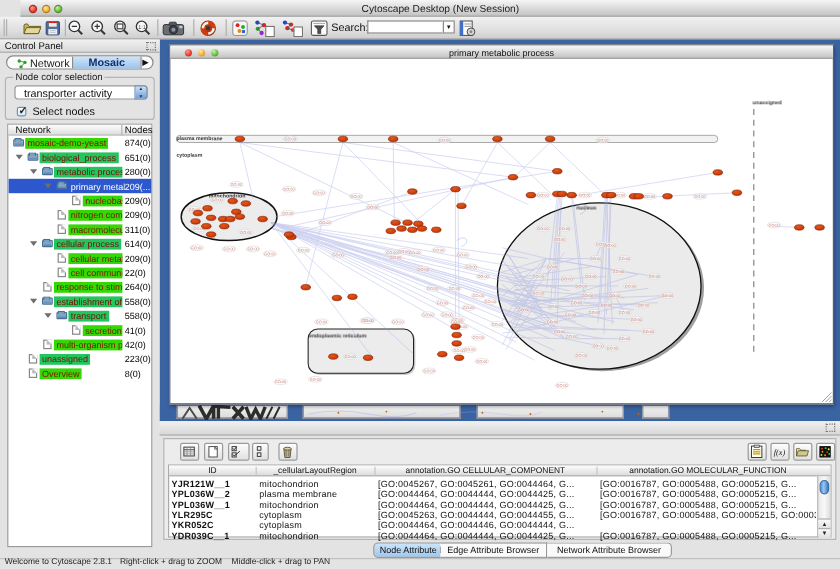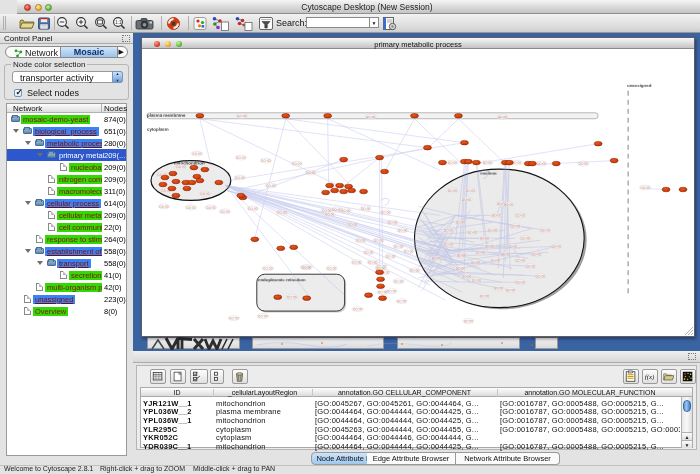--- a/index.html
+++ b/index.html
@@ -68,21 +68,21 @@
   border:1px solid #9a9a9a; font-size:9px; }
 #tree-h { position:absolute; left:0; top:0; width:119px; height:9px;
   background:linear-gradient(#fdfdfd,#dedede); border-bottom:1px solid #b0b0b0; font-size:8px; color:#111;}
 #tree-h .c1 { position:absolute; left:6px; top:0px; }
 #tree-h .c2 { position:absolute; left:97px; top:0px; }
 #tree-h .sep { position:absolute; left:94px; top:0; width:1px; height:9px; background:#b5b5b5; }
 .trow { position:absolute; left:0; width:119px; height:12px; }
 .trow .lab { position:absolute; top:1.5px; font-size:7.5px; padding:0 2px; white-space:nowrap; }
 .trow .num { position:absolute; left:97px; top:1.5px; font-size:7.5px; color:#000; }
 .lab.gr { background:#35d804; color:#7c1600; }
-.lab.rd { background:#3b82f6; color:#7a0d00;text-decoration:underline; }
+.lab.rd { background:#22c55e; color:#7a0d00; }
 .trow.sel { background:#2d57cc; }
 .trow.sel .lab { color:#fff; }
 .trow.sel .num { color:#fff; }
 .arrow { position:absolute; top:4px; width:0; height:0; border-left:3px solid transparent;
   border-right:3px solid transparent; border-top:4px solid #6e6e6e; }
 .ficon { position:absolute; top:3px; width:9px; height:6px; background:linear-gradient(#9dbcd8,#5e87ac);
   border:1px solid #4a6f94; border-radius:1px; }
 .ficon:before { content:""; position:absolute; left:0px; top:-2px; width:4px; height:2px;
   background:#7ba1c2; border:1px solid #4a6f94; border-bottom:none; border-radius:1px 1px 0 0; }
 .picon { position:absolute; top:2px; width:7px; height:8px; background:#fff; border:1px solid #888; }

